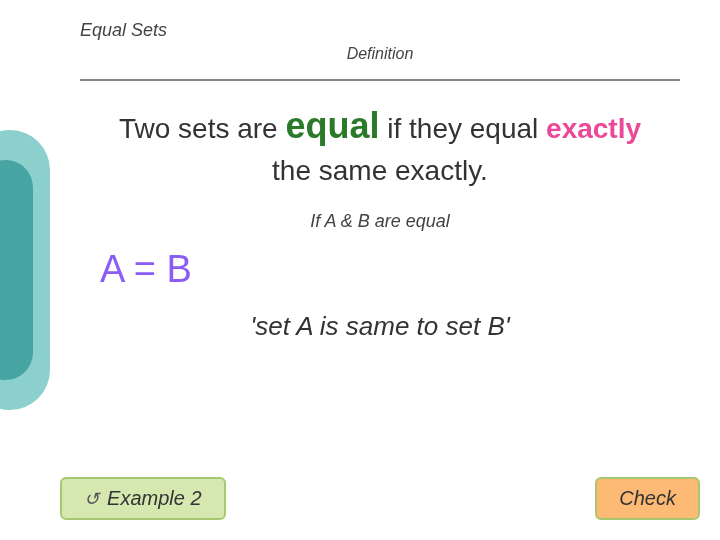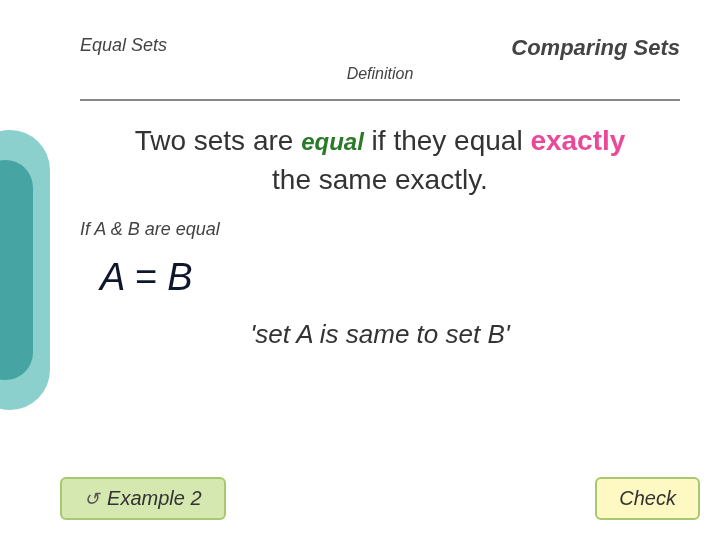--- a/index.html
+++ b/index.html
@@ -47,21 +47,21 @@
       opacity: 0.85;
     }
 
     
     .main-content {
       position: absolute;
       left: 60px;
       top: 0;
       right: 0;
       bottom: 0;
-      padding: 35px 40px 20px 20px;
+      padding: 20px 40px 20px 20px;
     }
 
     
     .header {
       display: flex;
       justify-content: space-between;
       align-items: flex-start;
       margin-bottom: 4px;
     }
 
@@ -95,48 +95,46 @@
     
     .definition-text {
       font-size: 28px;
       color: #333;
       text-align: center;
       margin-bottom: 20px;
       line-height: 1.4;
     }
 
     .equal-word {
-      font-size: 24px;
-      font-style: italic;
+      font-size: 36px;
       font-weight: bold;
       color: #2a7a2a;
     }
 
     .exactly-word {
       font-weight: bold;
       color: #ec4899;
       text-align: center;
     }
 
     
     .if-equal-text {
       font-size: 18px;
       color: #444;
-      text-align: left;
+      text-align: center;
       margin-bottom: 16px;
       font-style: italic;
     }
 
     
     .a-equals-b {
       font-size: 38px;
-      color: #0f172a;
+      color: #8b5cf6;
       margin-left: 20px;
       margin-bottom: 20px;
-      font-style: italic;
     }
 
     
     .quote-text {
       font-size: 26px;
       color: #333;
       text-align: center;
       margin-bottom: 30px;
       font-style: italic;
     }
@@ -160,21 +158,21 @@
       font-size: 20px;
       font-style: italic;
       color: #333;
       cursor: pointer;
       display: flex;
       align-items: center;
       gap: 8px;
     }
 
     .btn-check {
-      background: #fef9c3;
+      background: #fdba74;
       border: 2px solid #a8c870;
       border-radius: 6px;
       padding: 8px 22px;
       font-size: 20px;
       font-style: italic;
       color: #333;
       cursor: pointer;
     }
 
     .refresh-icon {
@@ -187,21 +185,20 @@
 
 <div class="left-decoration">
   <div class="circle-outer"></div>
   <div class="circle-inner"></div>
 </div>
 
 <div class="main-content">
 
   <div class="header">
     <span class="equal-sets-label">Equal Sets</span>
-    <span class="comparing-sets-label">Comparing Sets</span>
   </div>
 
   <div class="definition-label">Definition</div>
 
   <hr class="divider">
 
   <div class="definition-text">
     <span>Two sets are </span><span class="equal-word">equal</span><span> if they equal </span><span class="exactly-word">exactly</span><br>
     <span>the same exactly.</span>
   </div>

